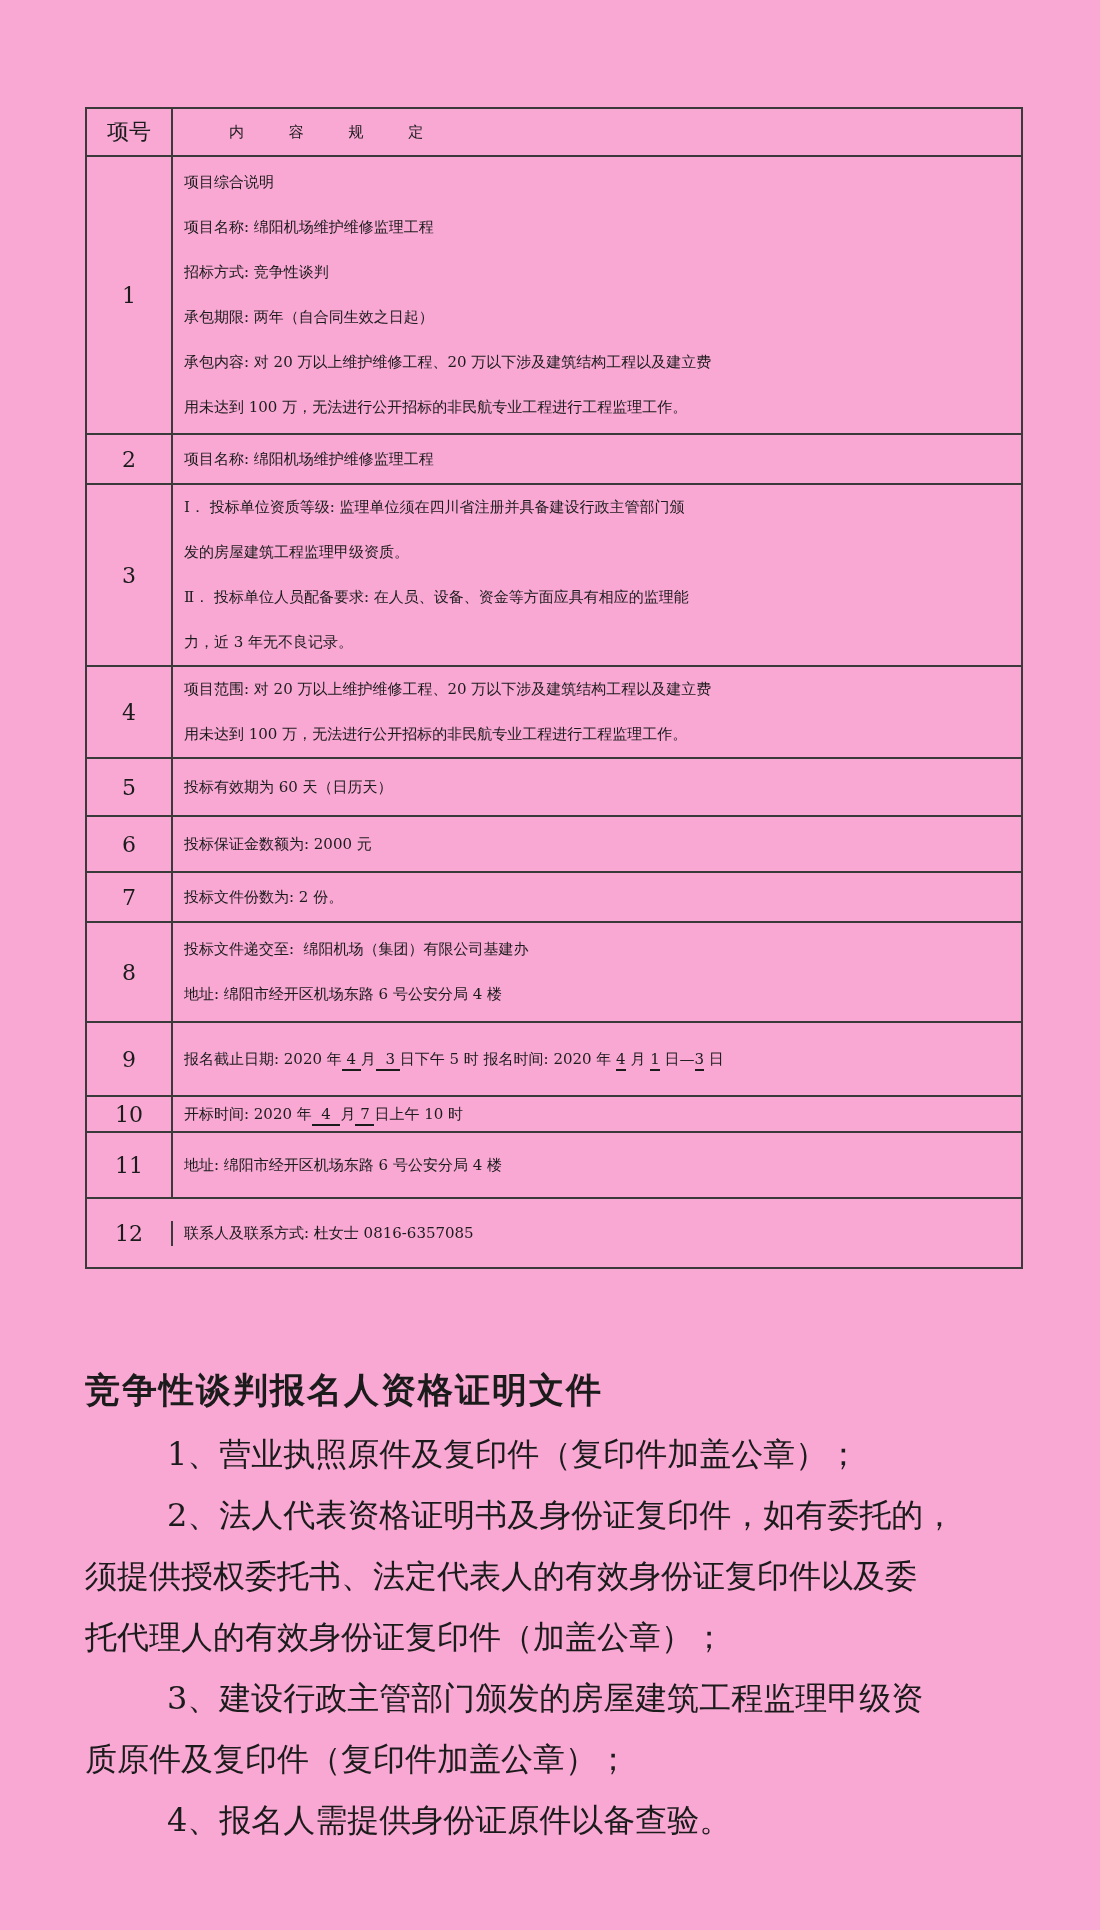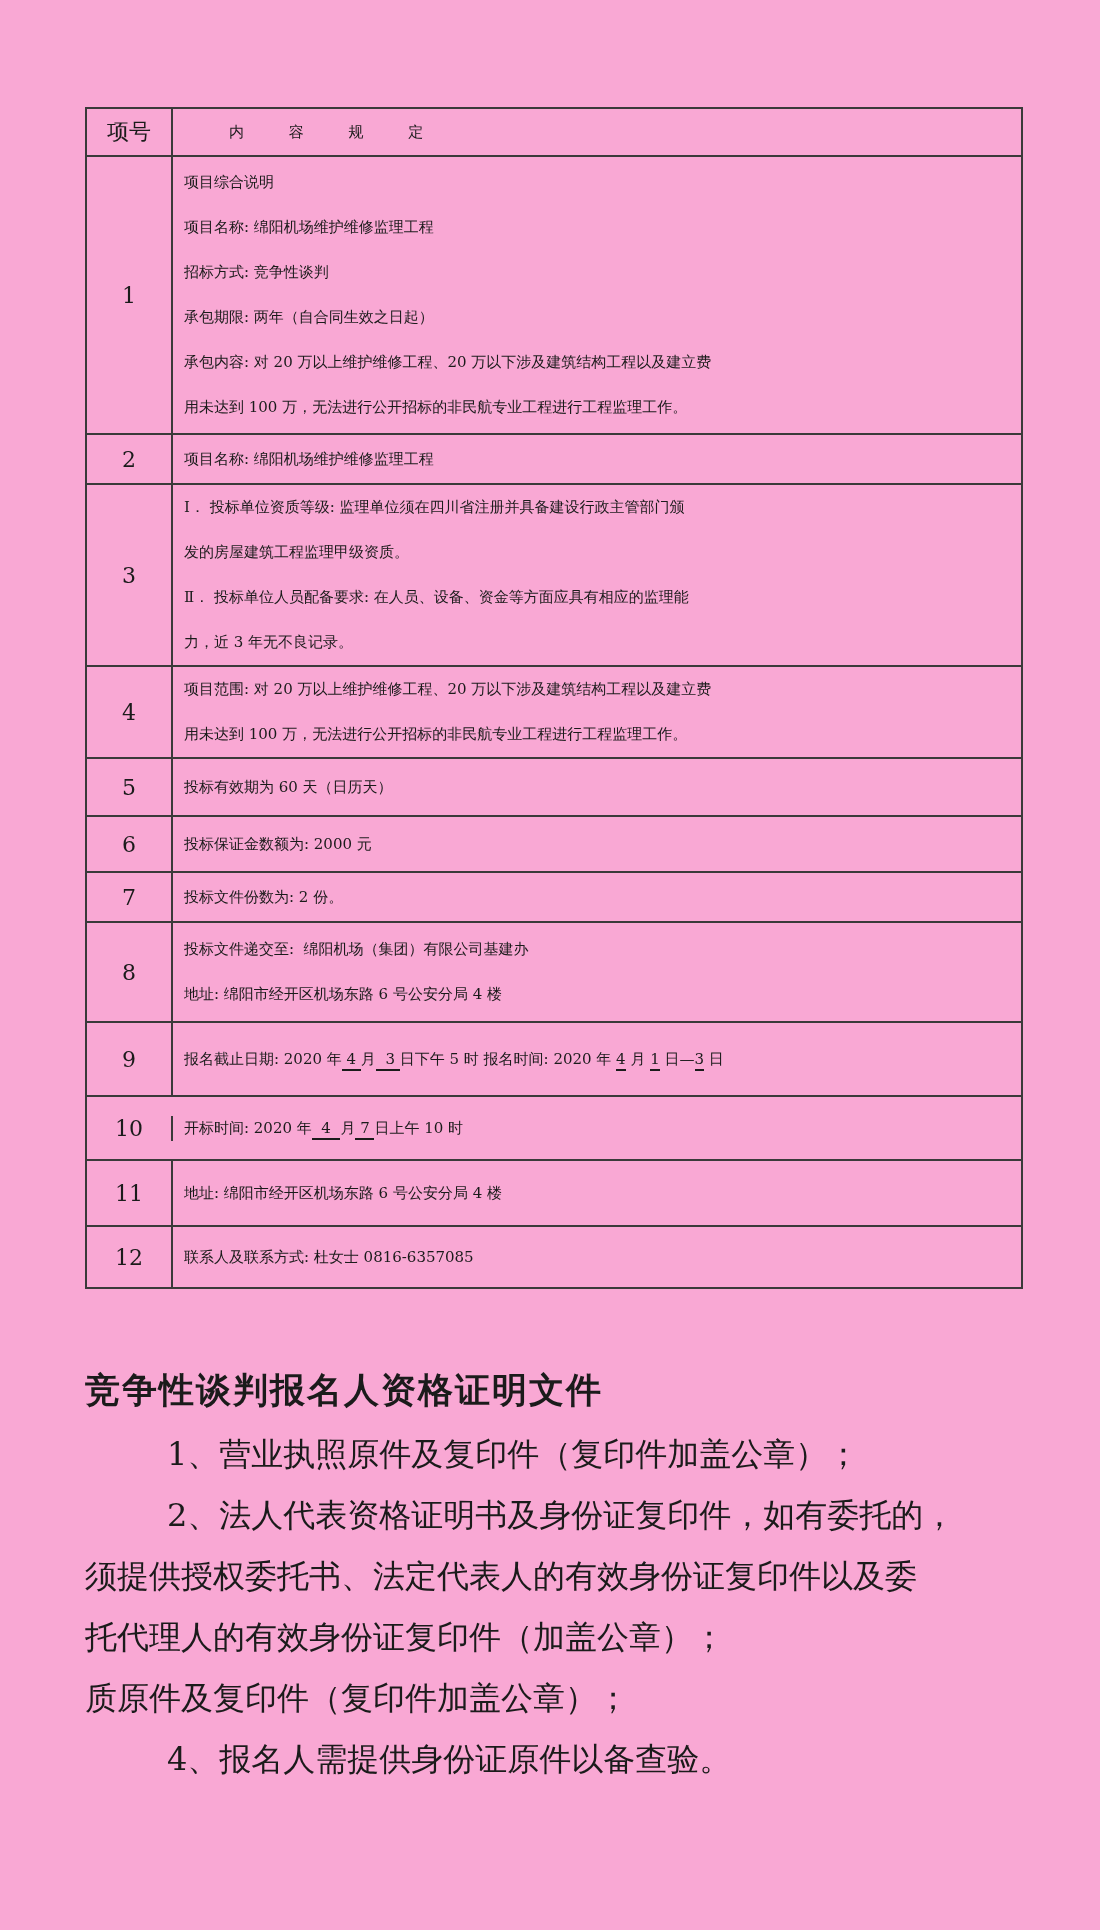--- a/index.html
+++ b/index.html
@@ -56,23 +56,23 @@
   }
   .r-1  { height: 278px; }
   .r-2  { height: 50px; }
   .r-3  { height: 182px; }
   .r-4  { height: 92px; }
   .r-5  { height: 58px; }
   .r-6  { height: 56px; }
   .r-7  { height: 50px; }
   .r-8  { height: 100px; }
   .r-9  { height: 74px; }
-  .r-10 { height: 64px; align-items: center; }
+  .r-10 { height: 36px; }
   .r-11 { height: 66px; }
-  .r-12 { height: 60px; }
+  .r-12 { height: 68px; align-items: center; }
   .u {
     border-bottom: 2px solid #1b1b1b;
     padding-bottom: 1px;
   }
   
   .section {
     position: absolute;
     left: 85px;
     top: 1368px;
     width: 878px;
@@ -187,18 +187,19 @@
       </div>
     </div>
 
   <div class="section">
     <div class="sec-title">竞争性谈判报名人资格证明文件</div>
     <div id="sec-lines">
         <div class="sec-line indent">1、营业执照原件及复印件（复印件加盖公章）；</div>
         <div class="sec-line indent">2、法人代表资格证明书及身份证复印件，如有委托的，</div>
         <div class="sec-line">须提供授权委托书、法定代表人的有效身份证复印件以及委</div>
         <div class="sec-line">托代理人的有效身份证复印件（加盖公章）；</div>
+        <div class="sec-line indent">3、建设行政主管部门颁发的房屋建筑工程监理甲级资</div>
         <div class="sec-line">质原件及复印件（复印件加盖公章）；</div>
         <div class="sec-line indent">4、报名人需提供身份证原件以备查验。</div>
       </div>
   </div>
 
 </div>
 
 </body></html>

